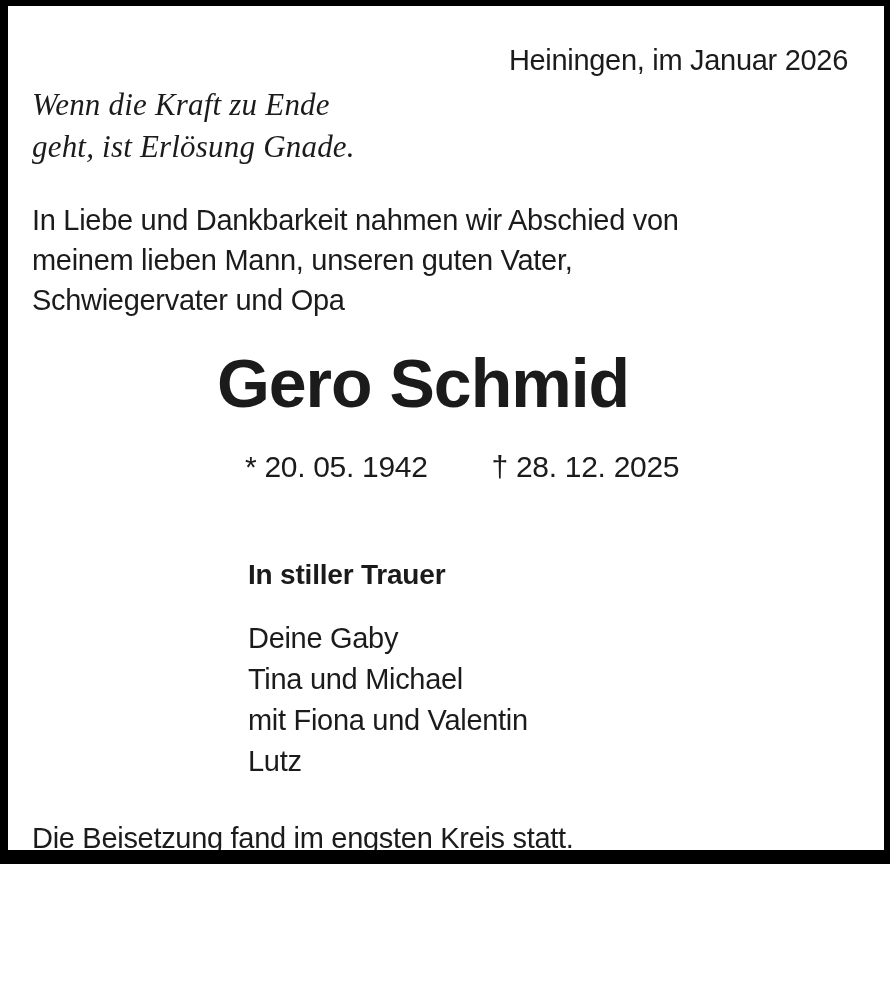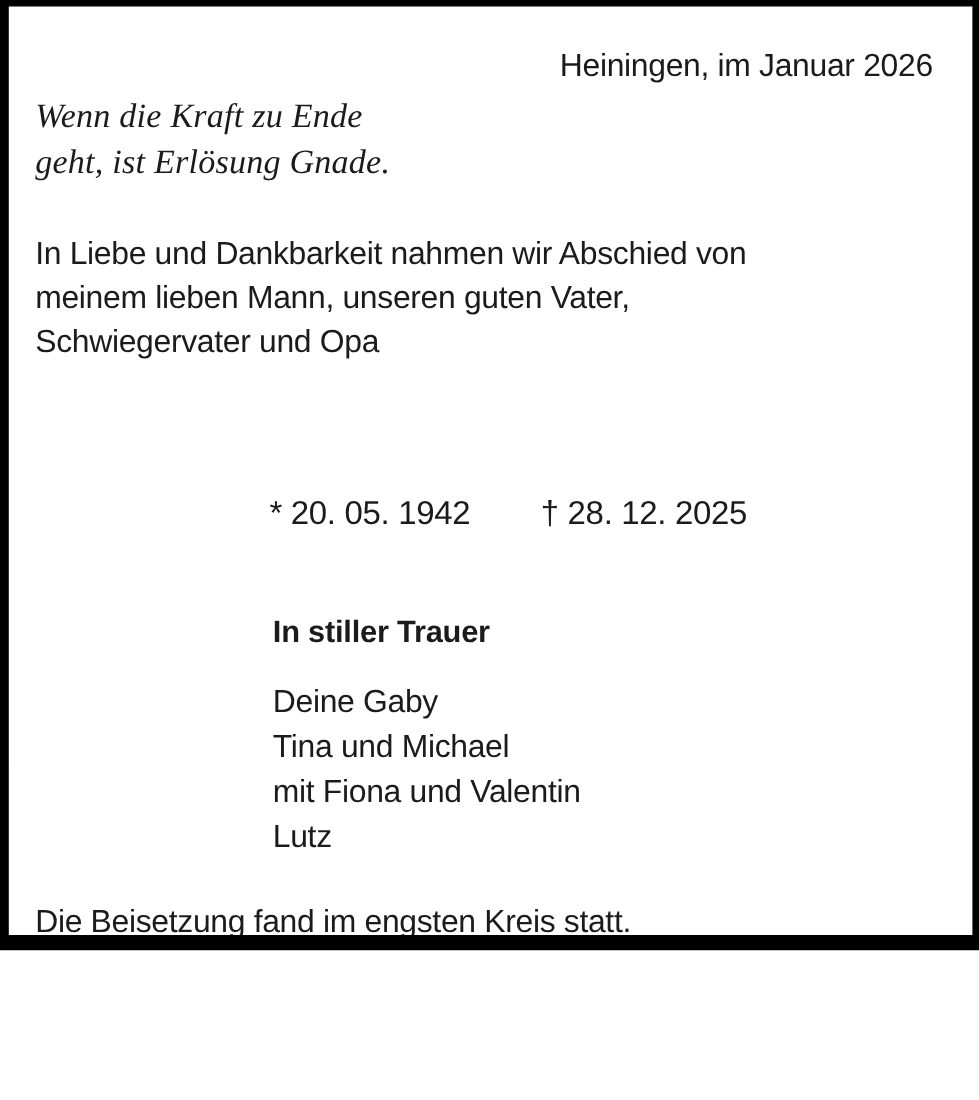--- a/index.html
+++ b/index.html
@@ -40,21 +40,20 @@
     line-height: 42px;
     letter-spacing: 0.2px;
   }
   .intro {
     position: absolute;
     top: 194px;
     left: 24px;
     font-size: 29px;
     line-height: 40px;
     letter-spacing: -0.3px;
-    margin-top: 11px;
   }
   .name-block {
     position: absolute;
     top: 338px;
     left: 0;
     right: 46px;
     text-align: center;
     font-size: 68px;
     font-weight: bold;
     letter-spacing: -1px;
@@ -110,20 +109,21 @@
     <div>Wenn die Kraft zu Ende</div>
     <div>geht, ist Erlösung Gnade.</div>
   </div>
 
   <div class="intro">
     <div>In Liebe und Dankbarkeit nahmen wir Abschied von</div>
     <div>meinem lieben Mann, unseren guten Vater,</div>
     <div>Schwiegervater und Opa</div>
   </div>
 
+  <div class="name-block">Gero Schmid</div>
 
   <div class="dates-row">
     <div class="date-item">
       <span class="symbol">*</span><span>20. 05. 1942</span>
     </div>
     <div class="date-item">
       <span class="symbol">†</span><span>28. 12. 2025</span>
     </div>
   </div>
 

